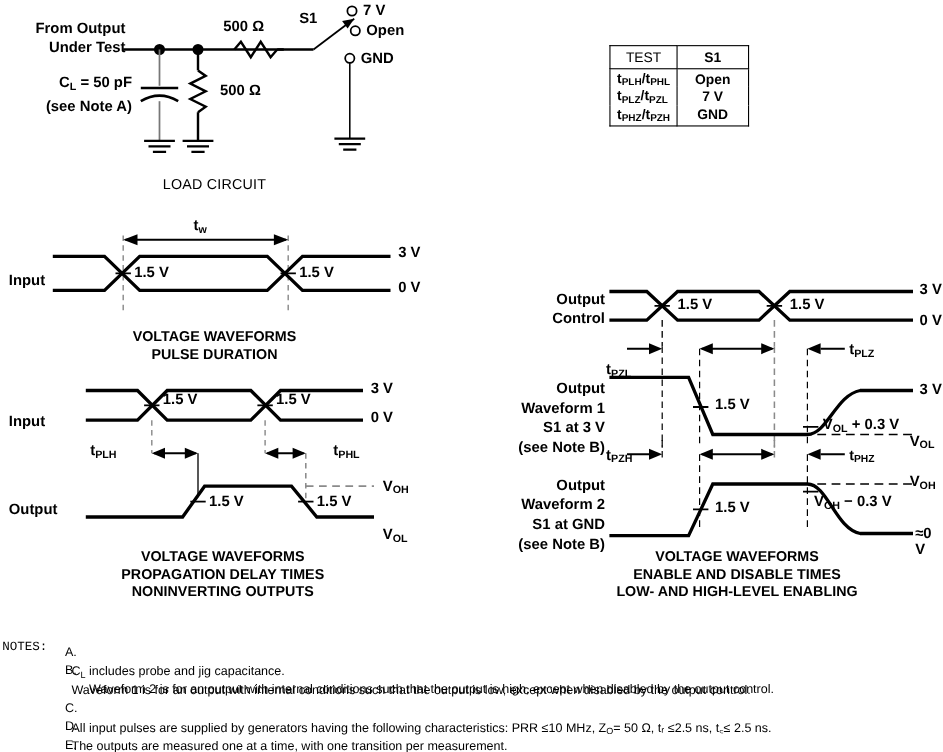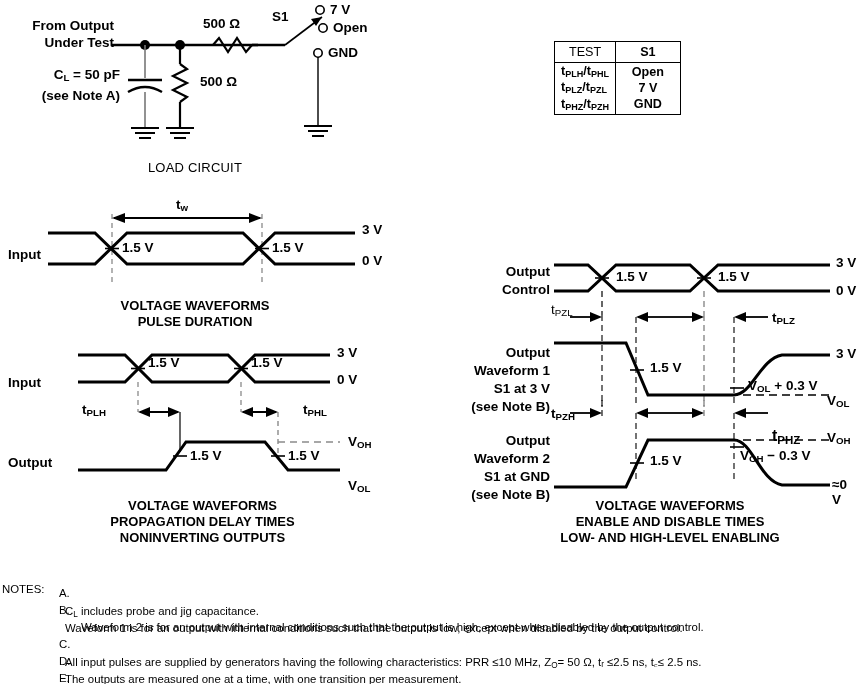--- a/index.html
+++ b/index.html
@@ -8,21 +8,21 @@
     width:857px;height:684px;position:relative;overflow:hidden;
     font-family:"Liberation Sans","DejaVu Sans",sans-serif;
     color:#000000;
   }
   .abs{position:absolute;}
   svg{display:block;}
   .figure-root{position:absolute;left:0;top:0;width:857px;height:684px;}
   sub{font-size:0.72em;vertical-align:-0.25em;}
   .note-text{font-size:11.4px;line-height:17px;white-space:nowrap;}
   .note-letter{font-size:11.4px;}
-  .notes-label{font-size:11.4px;}
+  .notes-label{font-size:11.4px;font-family:Liberation Mono, monospace;}
 </style>
 </head>
 <body>
 
 <div class="figure-root">
 
   <svg class="abs" style="left:0px;top:0px;" width="430" height="170" viewBox="0 0 430 170">
 
     <path d="M112 45 H 258" stroke="#000" stroke-width="2.4" fill="none"></path>
 
@@ -230,36 +230,36 @@
 
   <div class="abs" style="left:450px;top:263px;width:100px;text-align:right;font-size:13.5px;font-weight:bold;line-height:18px;">
     <div>Output</div>
     <div>Control</div>
   </div>
   <div class="abs" style="left:616px;top:269px;font-size:13.5px;font-weight:bold;">1.5 V</div>
   <div class="abs" style="left:718px;top:269px;font-size:13.5px;font-weight:bold;">1.5 V</div>
   <div class="abs" style="left:836px;top:255px;font-size:13.5px;font-weight:bold;">3 V</div>
   <div class="abs" style="left:836px;top:283px;font-size:13.5px;font-weight:bold;">0 V</div>
 
-  <div class="abs" style="left:551px;top:302px;font-size:13.5px;font-weight:normal;"><span>t</span><sub>PZL</sub></div>
+  <div class="abs" style="left:551px;top:328px;font-size:13.5px;font-weight:bold;"><span>t</span><sub>PZL</sub></div>
   <div class="abs" style="left:772px;top:310px;font-size:13.5px;font-weight:bold;"><span>t</span><sub>PLZ</sub></div>
 
   <div class="abs" style="left:430px;top:344px;width:120px;text-align:right;font-size:13.5px;font-weight:bold;line-height:18px;">
     <div>Output</div>
     <div>Waveform 1</div>
     <div>S1 at 3 V</div>
     <div>(see Note B)</div>
   </div>
   <div class="abs" style="left:650px;top:360px;font-size:13.5px;font-weight:bold;">1.5 V</div>
   <div class="abs" style="left:836px;top:346px;font-size:13.5px;font-weight:bold;">3 V</div>
   <div class="abs" style="left:748px;top:378px;font-size:13.5px;font-weight:bold;white-space:nowrap;"><span>V</span><sub>OL</sub><span> + 0.3 V</span></div>
   <div class="abs" style="left:827px;top:393px;font-size:13.5px;font-weight:bold;"><span>V</span><sub>OL</sub></div>
 
   <div class="abs" style="left:551px;top:406px;font-size:13.5px;font-weight:bold;"><span>t</span><sub>PZH</sub></div>
-  <div class="abs" style="left:772px;top:406px;font-size:16px;font-weight:bold;margin-top:21px;"><span>t</span><sub>PHZ</sub></div>
+  <div class="abs" style="left:772px;top:406px;font-size:13px;font-weight:bold;"><span>t</span><sub>PHZ</sub></div>
 
   <div class="abs" style="left:430px;top:432px;width:120px;text-align:right;font-size:13.5px;font-weight:bold;line-height:18px;">
     <div>Output</div>
     <div>Waveform 2</div>
     <div>S1 at GND</div>
     <div>(see Note B)</div>
   </div>
   <div class="abs" style="left:650px;top:453px;font-size:13.5px;font-weight:bold;">1.5 V</div>
   <div class="abs" style="left:740px;top:448px;font-size:13.5px;font-weight:bold;white-space:nowrap;"><span>V</span><sub>OH</sub><span> − 0.3 V</span></div>
   <div class="abs" style="left:827px;top:430px;font-size:13.5px;font-weight:bold;"><span>V</span><sub>OH</sub></div>

